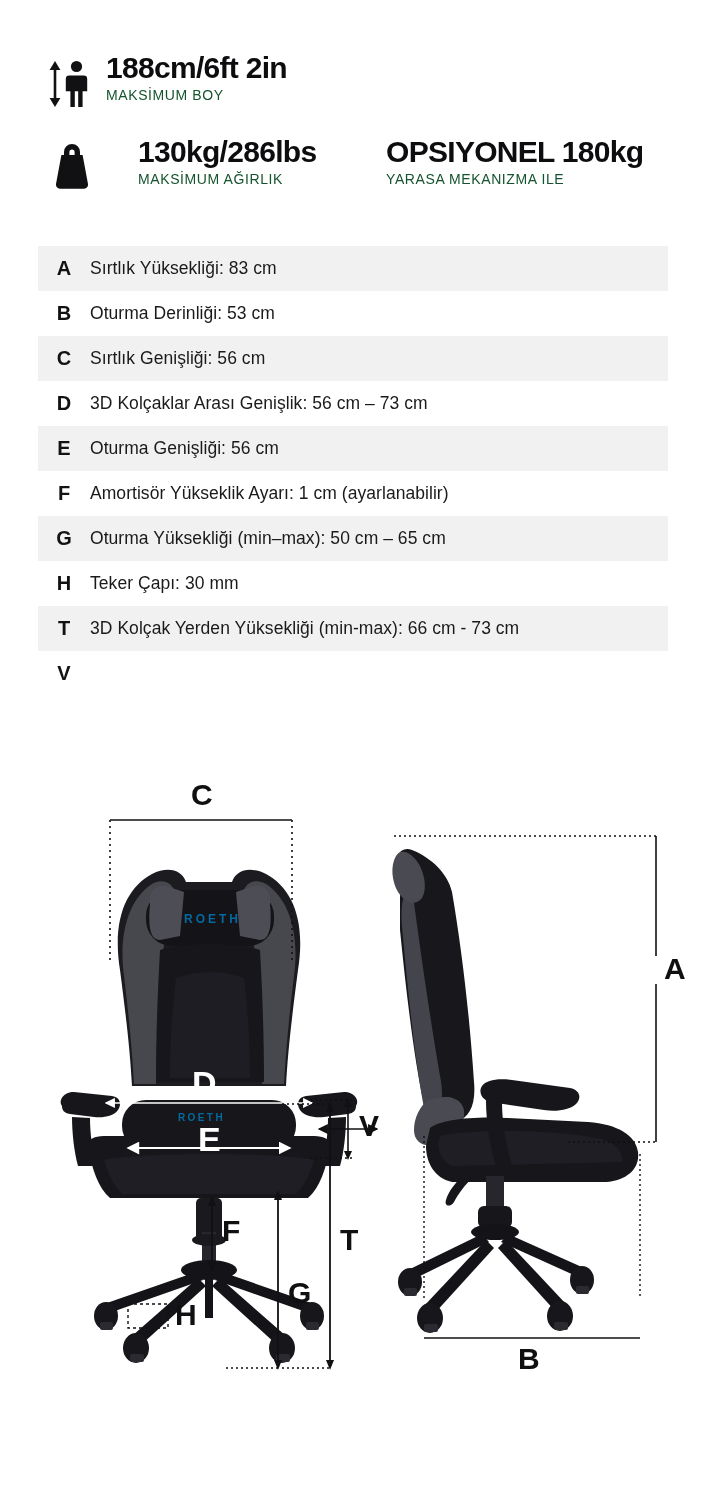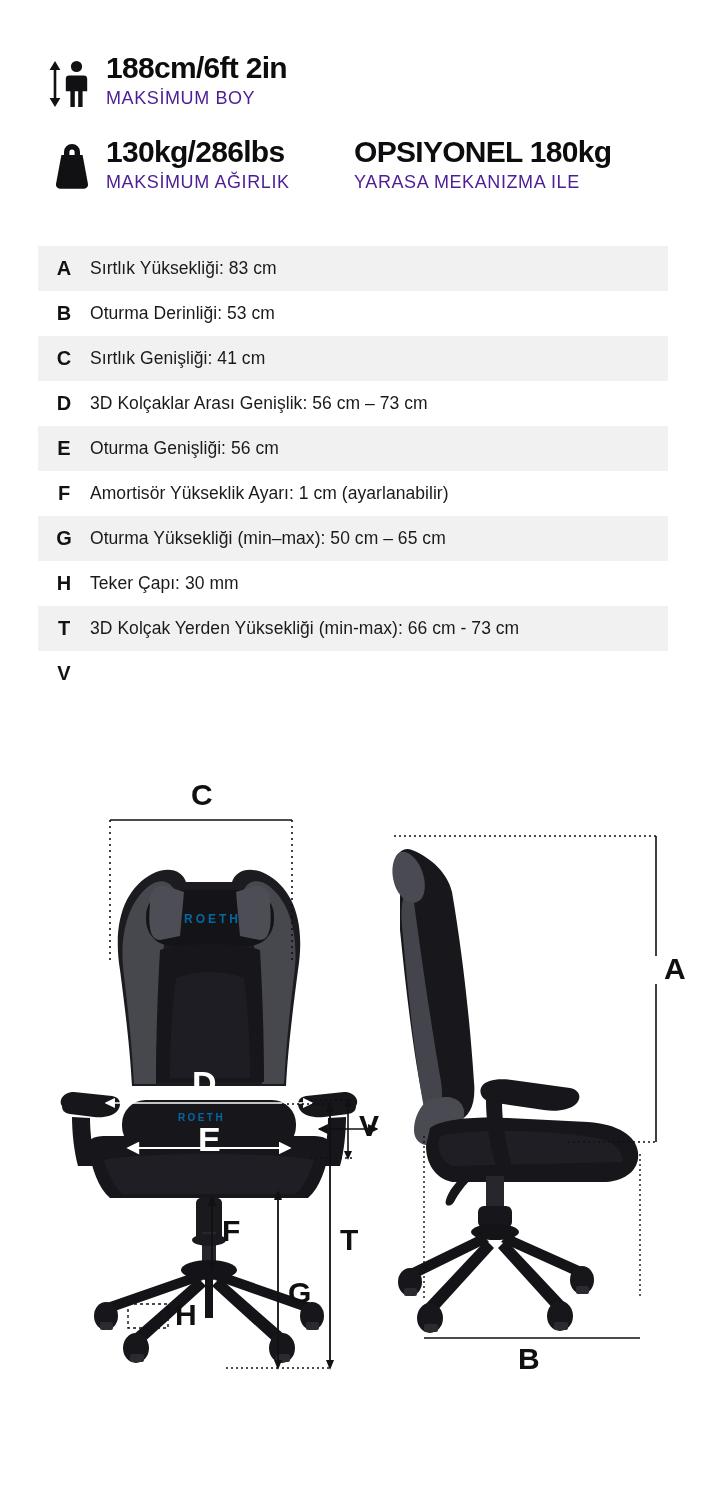--- a/index.html
+++ b/index.html
@@ -38,30 +38,30 @@
   .spec-title {
     font-size: 30px;
     font-weight: 700;
     color: #0d0d0f;
     letter-spacing: -0.7px;
     line-height: 1.06;
     white-space: nowrap;
   }
 
   .spec-sub {
-    font-size: 18px;
+    font-size: 14px;
     font-weight: 400;
-    color: #4c1d95;
+    color: #14532d;
     letter-spacing: 0.6px;
     line-height: 1.25;
     margin-top: 3px;
     white-space: nowrap;
   }
 
-  .dual { display: flex; }
+  .dual { display: flex; margin-left: 32px; }
   .dual .col-a { width: 248px; flex: 0 0 248px; }
   .dual .col-b { flex: 1; }
 
   
   .spec-table {
     position: absolute;
     left: 38px;
     top: 246px;
     width: 630px;
   }
@@ -171,21 +171,21 @@
     <div class="t-row alt">
       <div class="t-key">A</div>
       <div class="t-val">Sırtlık Yüksekliği: 83 cm</div>
     </div>
     <div class="t-row">
       <div class="t-key">B</div>
       <div class="t-val">Oturma Derinliği: 53 cm</div>
     </div>
     <div class="t-row alt">
       <div class="t-key">C</div>
-      <div class="t-val">Sırtlık Genişliği: 41 cm</div>
+      <div class="t-val">Sırtlık Genişliği: 56 cm</div>
     </div>
     <div class="t-row">
       <div class="t-key">D</div>
       <div class="t-val">3D Kolçaklar Arası Genişlik: 56 cm – 73 cm</div>
     </div>
     <div class="t-row alt">
       <div class="t-key">E</div>
       <div class="t-val">Oturma Genişliği: 56 cm</div>
     </div>
     <div class="t-row">

